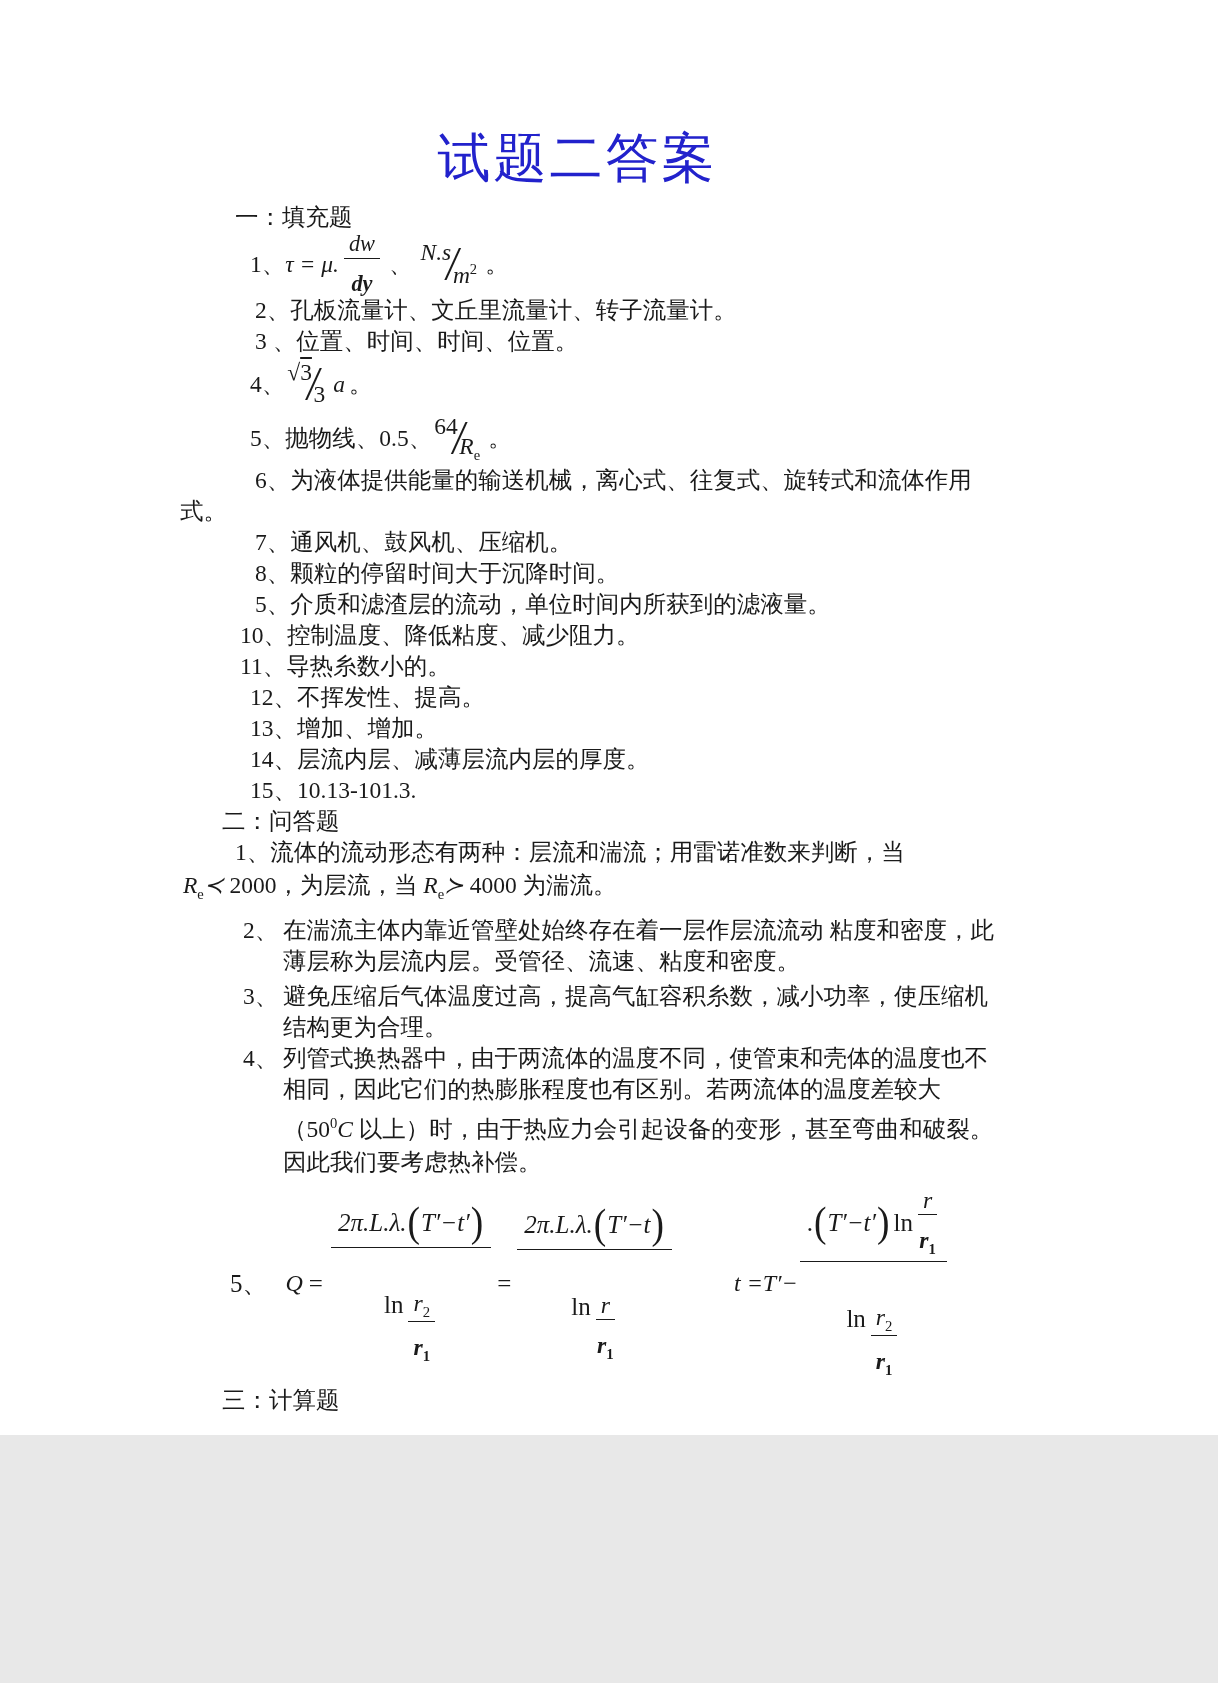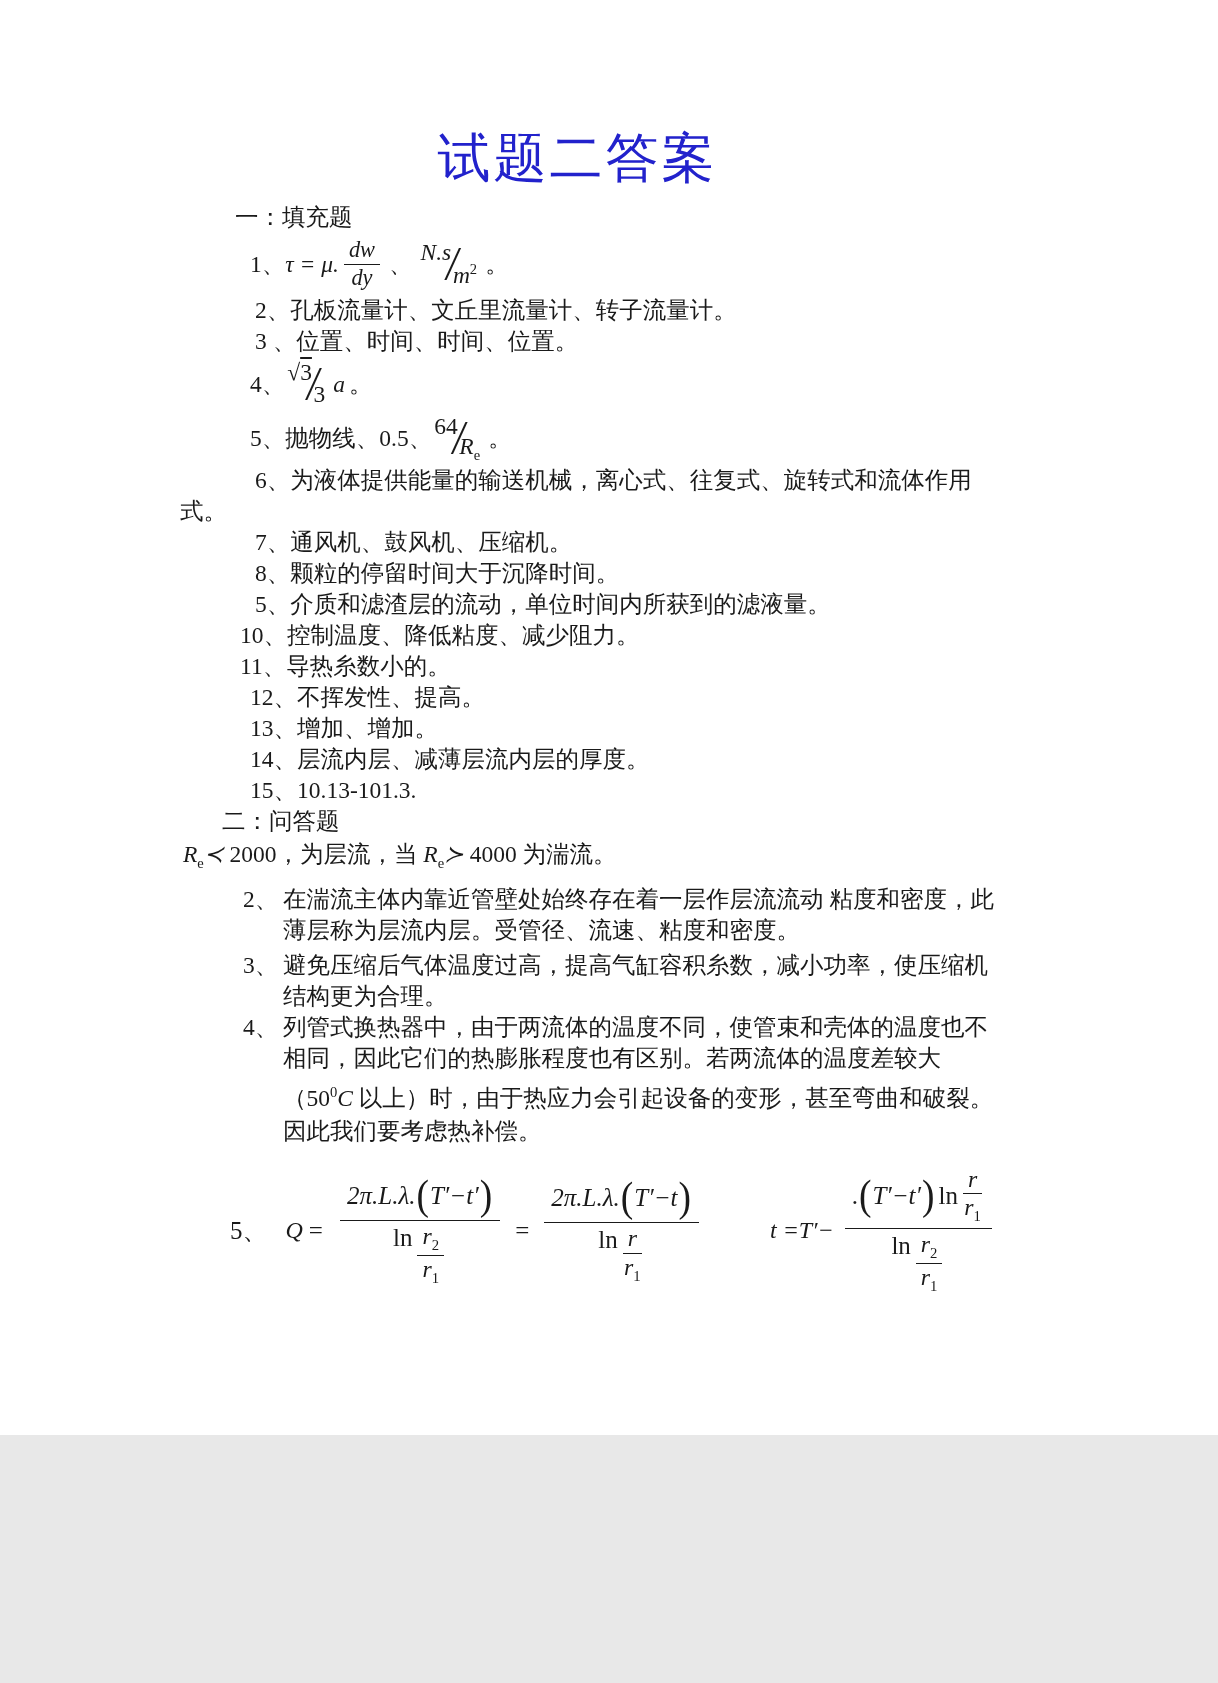--- a/index.html
+++ b/index.html
@@ -30,32 +30,32 @@
   
   .ml0{margin-left:0} .ml3{margin-left:3px} .ml42{margin-left:42px}
   .ml50{margin-left:50px} .ml55{margin-left:55px} .ml60{margin-left:60px}
   .ml63{margin-left:63px} .ml70{margin-left:70px} .ml75{margin-left:75px}
   .ml103{margin-left:103px}
   .qno-inline { display:inline-block; width:40px; }
 
   
   .mfrac { display:inline-flex; flex-direction:column; align-items:center; line-height:1.08; font-size:0.95em; margin:0 3px; }
   .mfrac .mnum { border-bottom:1.7px solid #1a1a1a; padding:0 5px 1px; }
-  .mfrac .mden { padding-top:1px; }
+  .mfrac .mden { padding-top:13px;font-weight:bold; }
 
   
   .sfrac { display:inline-flex; align-items:center; line-height:1; margin:0 2px; }
   .sfrac .stop  { transform:translateY(-11px); }
   .sfrac .slash { font-size:42px; font-style:italic; margin:0 -5px; transform:scaleY(1.15); display:inline-block; }
   .sfrac .sbot  { transform:translateY(11px); }
   .ovl { text-decoration:overline; }
   .radical { font-style:normal; }
 
   
-  .bfrac { display:inline-flex; flex-direction:column; align-items:center; line-height:1.12; margin:0 11px; vertical-align:middle; }
+  .bfrac { display:inline-flex; flex-direction:column; align-items:center; line-height:1.12; margin:0 2px; vertical-align:middle;gap:40px; }
   .bfrac .bnum { border-bottom:1.8px solid #1a1a1a; padding:0 7px 3px; display:inline-flex; align-items:center; }
   .bfrac .bden { padding-top:3px; display:inline-flex; align-items:flex-start; }
   .bigp { font-size:150%; font-weight:300; transform:scaleY(1.12); display:inline-block; margin:0 1px; font-style:normal; }
   .lnt { font-style:normal; margin-right:2px;text-align:right; }
 
   .f5-row { font-size:25px; min-height:148px; margin-top:10px; }
   .formula-lg { font-size:24px; }
   .heading3 { margin-top:6px; }
   .pagenum { position:absolute; left:1078px; top:1582px; font-size:47px; line-height:1; }
 </style>
@@ -117,20 +117,21 @@
     <div class="line ml75">5、介质和滤渣层的流动，单位时间内所获到的滤液量。</div>
     <div class="line ml60">10、控制温度、降低粘度、减少阻力。</div>
     <div class="line ml60">11、导热糸数小的。</div>
     <div class="line ml70">12、不挥发性、提高。</div>
     <div class="line ml70">13、增加、增加。</div>
     <div class="line ml70">14、层流内层、减薄层流内层的厚度。</div>
     <div class="line ml70">15、10.13-101.3.</div>
 
     <div class="line ml42">二：问答题</div>
 
+    <div class="line ml55">1、流体的流动形态有两种：层流和湍流；用雷诺准数来判断，当</div>
     <div class="line ml3" style="line-height:34px">
       <i>R</i><sub>e</sub><i>≺</i><span> 2000，为层流，当 </span><i>R</i><sub>e</sub><i>≻</i><span> 4000 为湍流。</span>
     </div>
 
     <div class="line ml63" style="margin-top:4px">
       <span class="qno-inline">2、</span><span>在湍流主体内靠近管壁处始终存在着一层作层流流动 粘度和密度，此</span>
     </div>
     <div class="line ml103">薄层称为层流内层。受管径、流速、粘度和密度。</div>
 
     <div class="line ml63" style="margin-top:4px">
@@ -204,17 +205,18 @@
         <span class="bden">
           <span class="lnt">ln</span>
           <span class="mfrac">
             <span class="mnum"><i>r</i><sub>2</sub></span>
             <span class="mden"><i>r</i><sub>1</sub></span>
           </span>
         </span>
       </span>
     </div>
 
+    <div class="line ml42 heading3">三：计算题</div>
 
   </div>
 
   <div class="pagenum">1</div>
 </div>
 
 </body></html>

